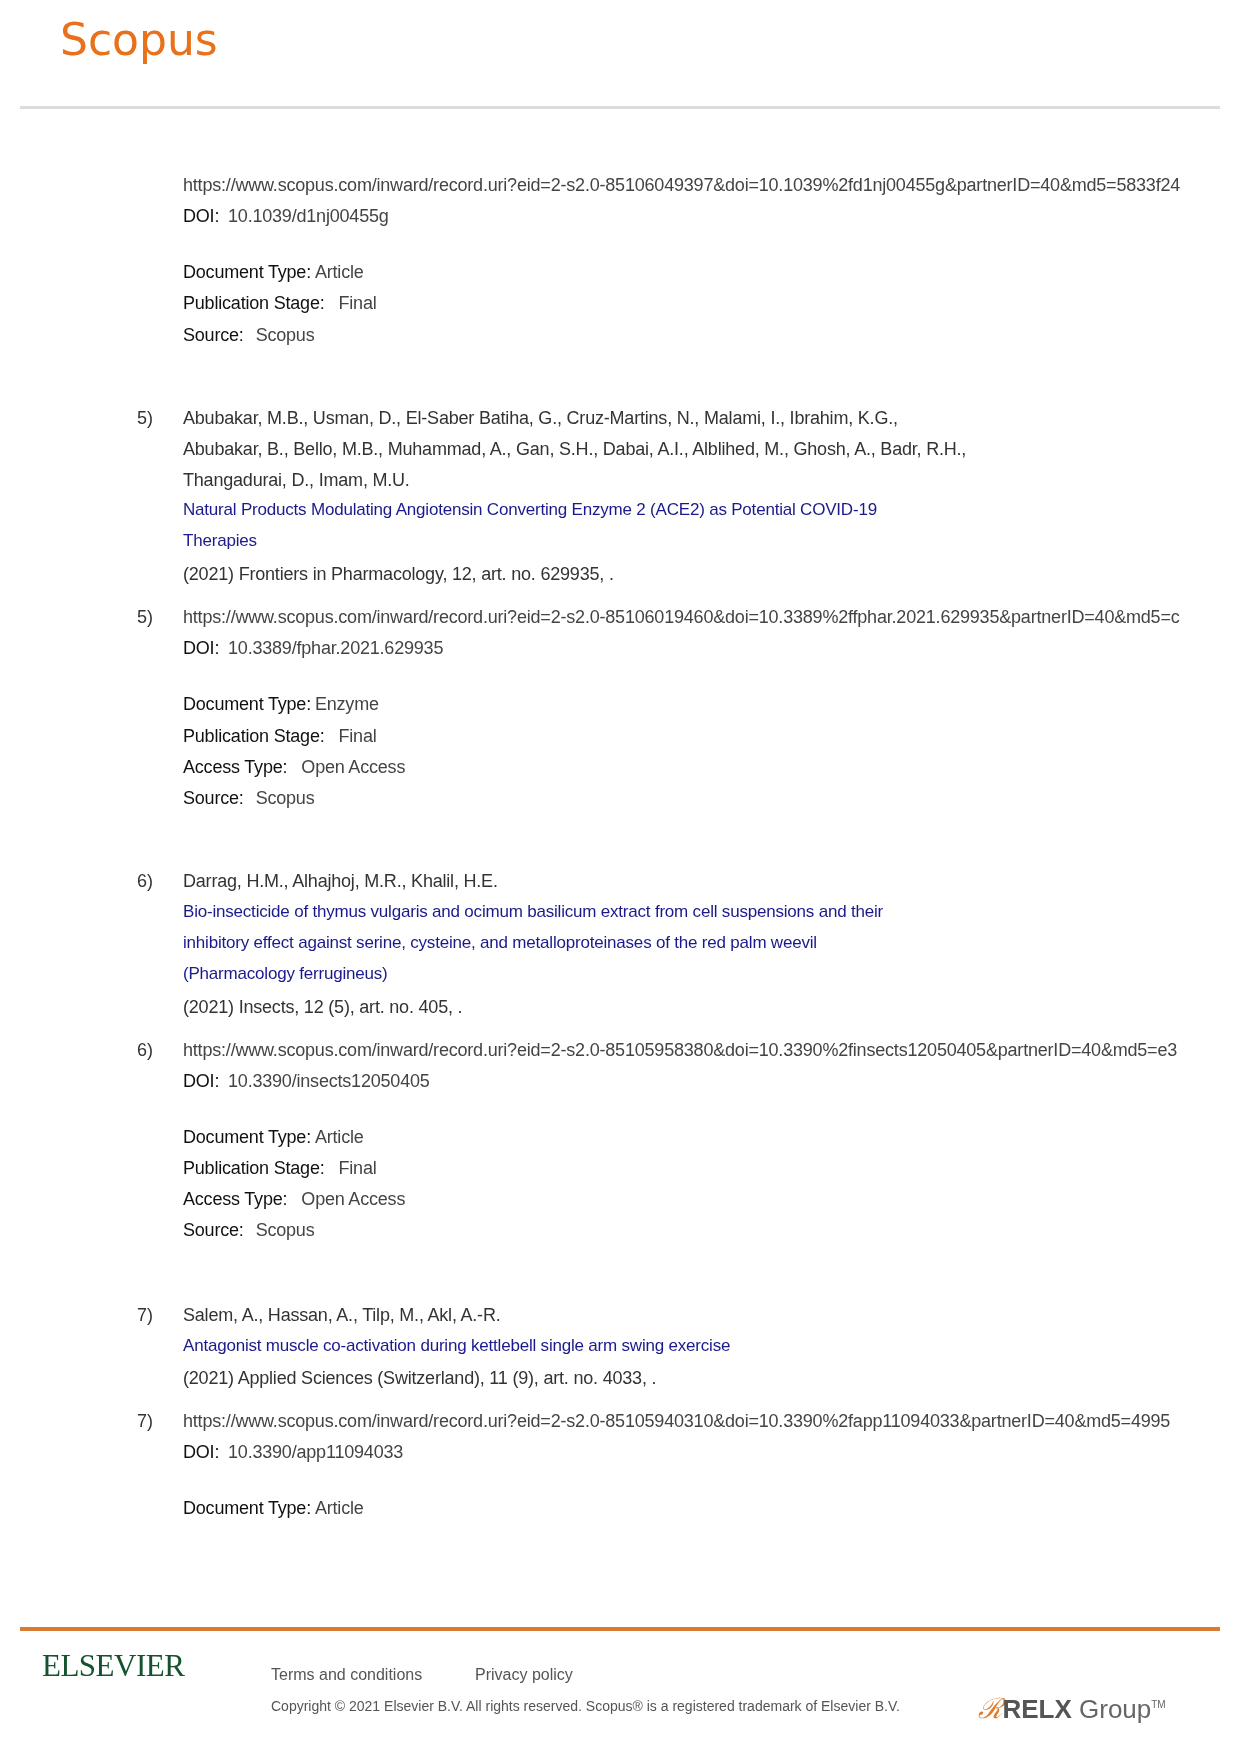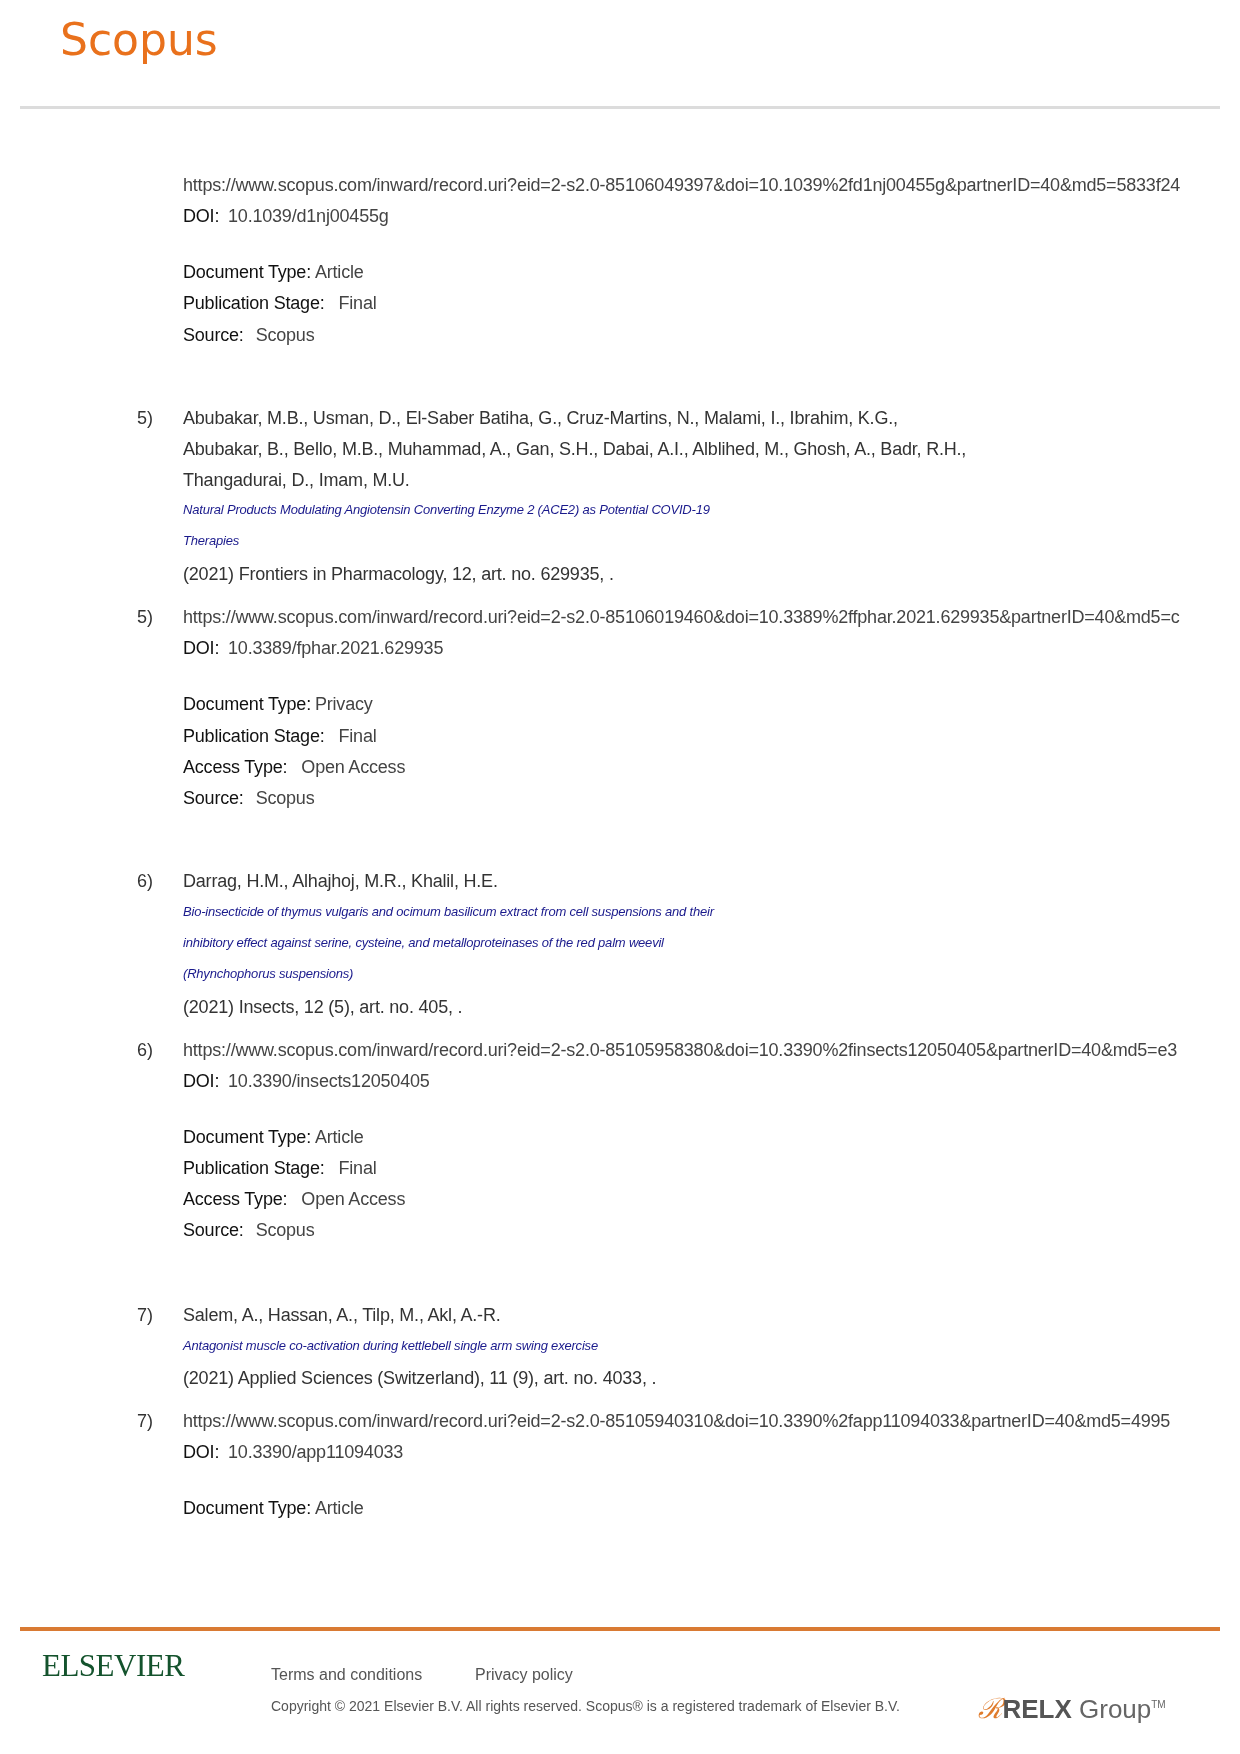--- a/index.html
+++ b/index.html
@@ -6,21 +6,21 @@
   body { width:1240px; height:1754px; position:relative; overflow:hidden;
          font-family:"Liberation Sans", sans-serif; color:#222; }
   .logo { position:absolute; left:60px; top:14px; font-family:"DejaVu Sans", sans-serif;
           font-size:44px; color:#e9711c; letter-spacing:0px; }
   .hdr-line { position:absolute; left:20px; right:20px; top:106px; height:3px; background:#dcdcdc; }
   .content { position:absolute; left:0; top:0; width:1240px; }
   .ln { position:absolute; left:183px; font-size:18px; line-height:22px; white-space:nowrap; color:#333; letter-spacing:-0.2px; }
   .num { position:absolute; left:137px; font-size:18px; line-height:22px; color:#333; }
   .lbl { color:#111; }
   .val { color:#444; margin-left:4px; }
-  .link { color:#1a1a8c; font-size:13px; text-decoration:none; cursor:pointer;font-style:italic; }
+  .link { color:#1a1a8c; font-size:17px; text-decoration:none; cursor:pointer; }
   .url { color:#444;text-align:right; }
   .foot-line { position:absolute; left:20px; right:20px; top:1627px; height:4px; background:#d97a33; }
   .elsevier { position:absolute; left:42px; top:1648px; font-family:"Liberation Serif", serif;
               font-size:31px; color:#14532d; letter-spacing:-0.5px; }
   .foot-link { position:absolute; top:1666px; font-size:16px; color:#555; cursor:pointer; }
   .copy { position:absolute; left:271px; top:1698px; font-size:14px; color:#555; white-space:nowrap; }
   .relx { position:absolute; left:978px; top:1688px; font-size:26px; white-space:nowrap; }
   .relx .r-mark { color:#e07b2b; font-family:"DejaVu Serif", serif; font-style:italic; font-size:28px; }
   .relx .r-bold { color:#555; font-weight:bold; font-family:"Liberation Sans", sans-serif; }
   .relx .r-light { color:#666; font-family:"Liberation Sans", sans-serif; }
@@ -43,30 +43,30 @@
   <div class="num" style="top:407px">5)</div>
   <div class="ln" style="top:407px">Abubakar, M.B., Usman, D., El-Saber Batiha, G., Cruz-Martins, N., Malami, I., Ibrahim, K.G.,</div>
   <div class="ln" style="top:438px">Abubakar, B., Bello, M.B., Muhammad, A., Gan, S.H., Dabai, A.I., Alblihed, M., Ghosh, A., Badr, R.H.,</div>
   <div class="ln" style="top:469px">Thangadurai, D., Imam, M.U.</div>
   <div class="ln link" style="top:499px">Natural Products Modulating Angiotensin Converting Enzyme 2 (ACE2) as Potential COVID-19</div>
   <div class="ln link" style="top:530px">Therapies</div>
   <div class="ln" style="top:563px">(2021) Frontiers in Pharmacology, 12, art. no. 629935, .</div>
   <div class="num" style="top:606px">5)</div>
   <div class="ln url" style="top:606px">https://www.scopus.com/inward/record.uri?eid=2-s2.0-85106019460&amp;doi=10.3389%2ffphar.2021.629935&amp;partnerID=40&amp;md5=c</div>
   <div class="ln" style="top:637px"><span class="lbl">DOI:</span> <span class="val" style="margin-left:4px">10.3389/fphar.2021.629935</span></div>
-  <div class="ln" style="top:693px"><span class="lbl">Document Type:</span><span class="val">Privacy</span></div>
+  <div class="ln" style="top:693px"><span class="lbl">Document Type:</span><span class="val">Enzyme</span></div>
   <div class="ln" style="top:725px"><span class="lbl">Publication Stage:</span><span class="val" style="margin-left:14px">Final</span></div>
   <div class="ln" style="top:756px"><span class="lbl">Access Type:</span><span class="val" style="margin-left:14px">Open Access</span></div>
   <div class="ln" style="top:787px"><span class="lbl">Source:</span><span class="val" style="margin-left:12px">Scopus</span></div>
 
   <div class="num" style="top:870px">6)</div>
   <div class="ln" style="top:870px">Darrag, H.M., Alhajhoj, M.R., Khalil, H.E.</div>
   <div class="ln link" style="top:901px">Bio-insecticide of thymus vulgaris and ocimum basilicum extract from cell suspensions and their</div>
   <div class="ln link" style="top:932px">inhibitory effect against serine, cysteine, and metalloproteinases of the red palm weevil</div>
-  <div class="ln link" style="top:963px">(Rhynchophorus suspensions)</div>
+  <div class="ln link" style="top:963px">(Pharmacology ferrugineus)</div>
   <div class="ln" style="top:996px">(2021) Insects, 12 (5), art. no. 405, .</div>
   <div class="num" style="top:1039px">6)</div>
   <div class="ln url" style="top:1039px">https://www.scopus.com/inward/record.uri?eid=2-s2.0-85105958380&amp;doi=10.3390%2finsects12050405&amp;partnerID=40&amp;md5=e3</div>
   <div class="ln" style="top:1070px"><span class="lbl">DOI:</span> <span class="val" style="margin-left:4px">10.3390/insects12050405</span></div>
   <div class="ln" style="top:1126px"><span class="lbl">Document Type:</span><span class="val">Article</span></div>
   <div class="ln" style="top:1157px"><span class="lbl">Publication Stage:</span><span class="val" style="margin-left:14px">Final</span></div>
   <div class="ln" style="top:1188px"><span class="lbl">Access Type:</span><span class="val" style="margin-left:14px">Open Access</span></div>
   <div class="ln" style="top:1219px"><span class="lbl">Source:</span><span class="val" style="margin-left:12px">Scopus</span></div>
 
   <div class="num" style="top:1304px">7)</div>

